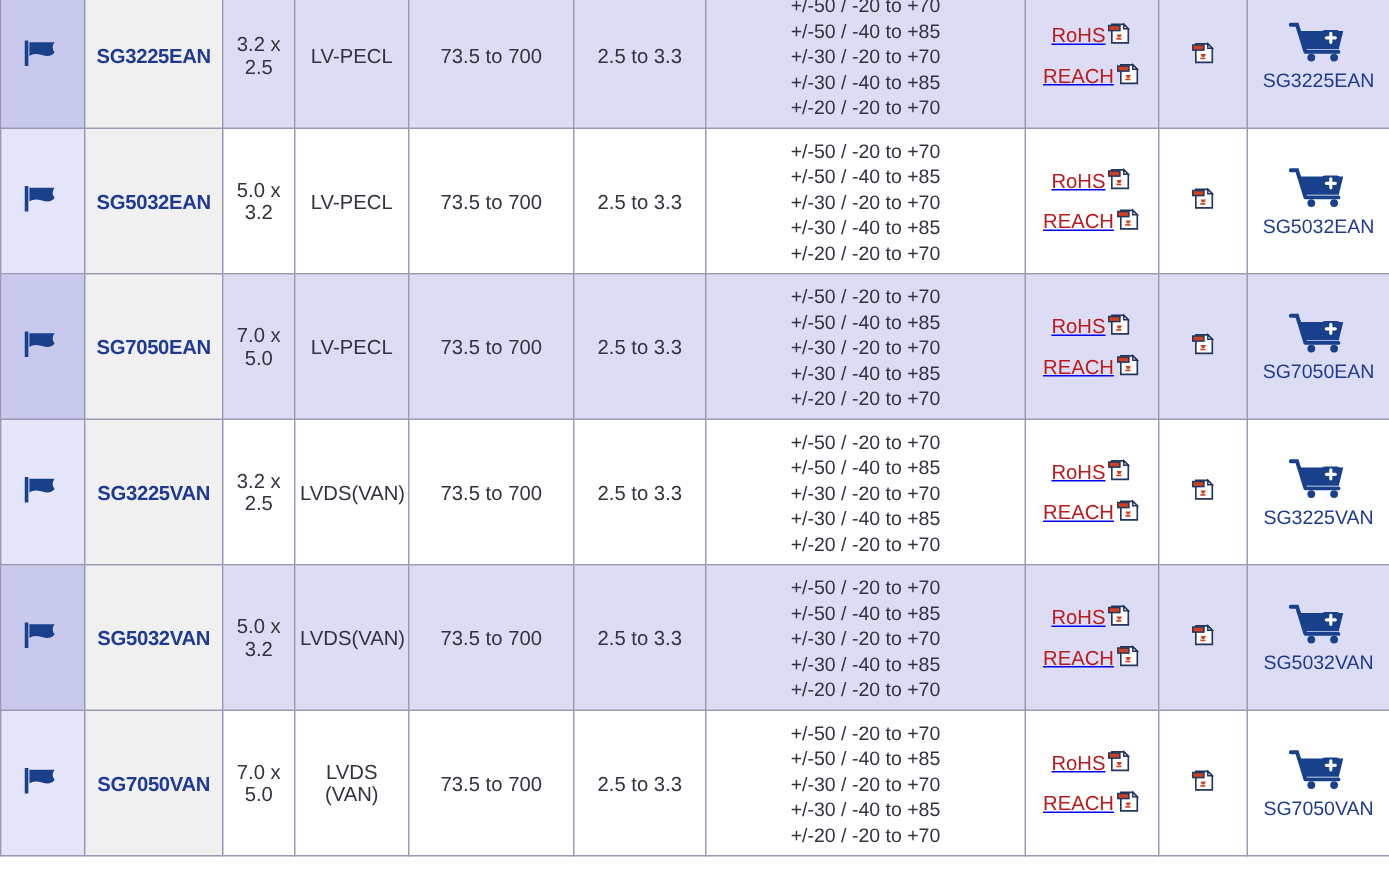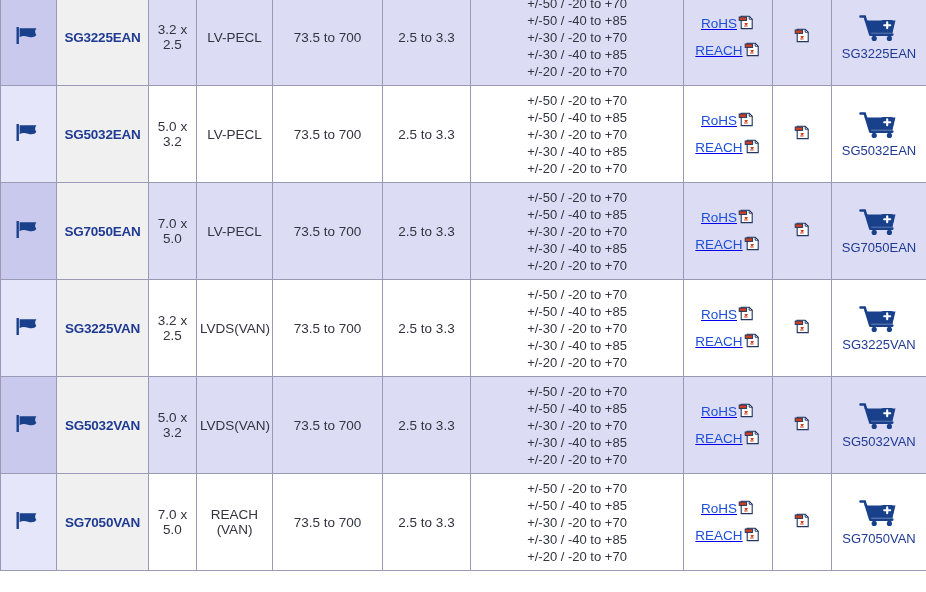--- a/index.html
+++ b/index.html
@@ -73,21 +73,21 @@
   
   .doc-link {
     display: flex;
     align-items: center;
     justify-content: center;
     gap: 1px;
     margin: 7px 0;
     white-space: nowrap;
   }
   .doc-link .doc-label {
-    color: #1d4ed8;
+    color: #b91c1c;
     font-size: 13.5px;
   }
   .pdf-icon { display: inline-block; vertical-align: middle; }
 
   
   .cart-wrap {
     display: flex;
     flex-direction: column;
     align-items: center;
     justify-content: center;
@@ -435,21 +435,21 @@
           </div>
         </td>
       </tr>
       <tr class="plain" style="height: 97px;">
         <td class="cell-flag"><span class="flag-icon"><svg width="27" height="20" viewBox="0 0 27 20">
               <rect x="1.5" y="1" width="2.4" height="17" fill="#19408b"></rect>
               <path d="M4.6 2.2 h16.8 q-2.6 3.4 0 6.8 -2.4 3.4 -8.4 1.7 -5.4 -1.5 -8.4 0.6 z" fill="#19408b"></path>
             </svg></span></td>
         <td class="cell-part"><span>SG7050VAN</span></td>
         <td class="cell-size"><span>7.0 x 5.0</span></td>
-        <td class="cell-output"><span>REACH (VAN)</span></td>
+        <td class="cell-output"><span>LVDS (VAN)</span></td>
         <td class="cell-freq"><span>73.5 to 700</span></td>
         <td class="cell-volt"><span>2.5 to 3.3</span></td>
         <td class="cell-temp">
           <div class="temp-list">
             <div>+/-50 / -20 to +70</div>
             <div>+/-50 / -40 to +85</div>
             <div>+/-30 / -20 to +70</div>
             <div>+/-30 / -40 to +85</div>
             <div>+/-20 / -20 to +70</div>
           </div>

